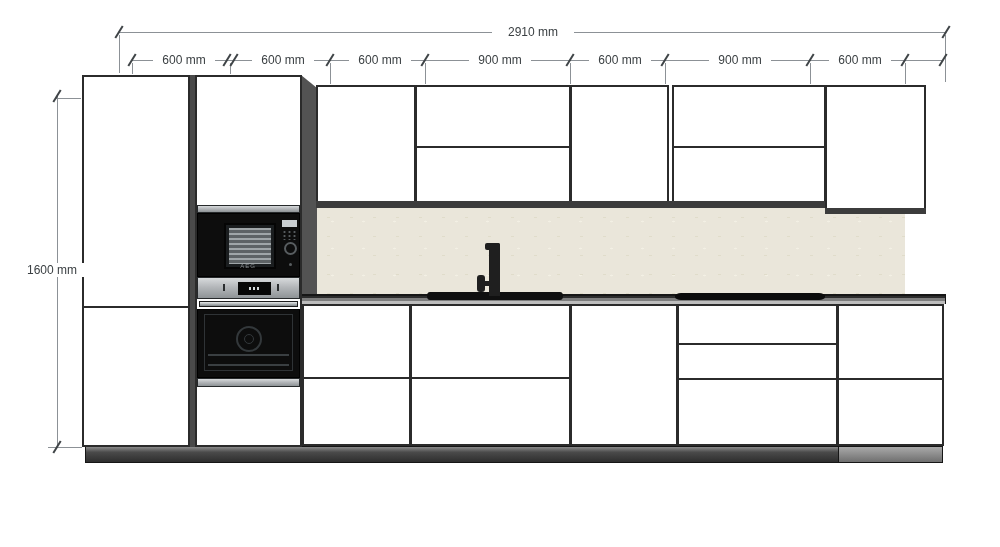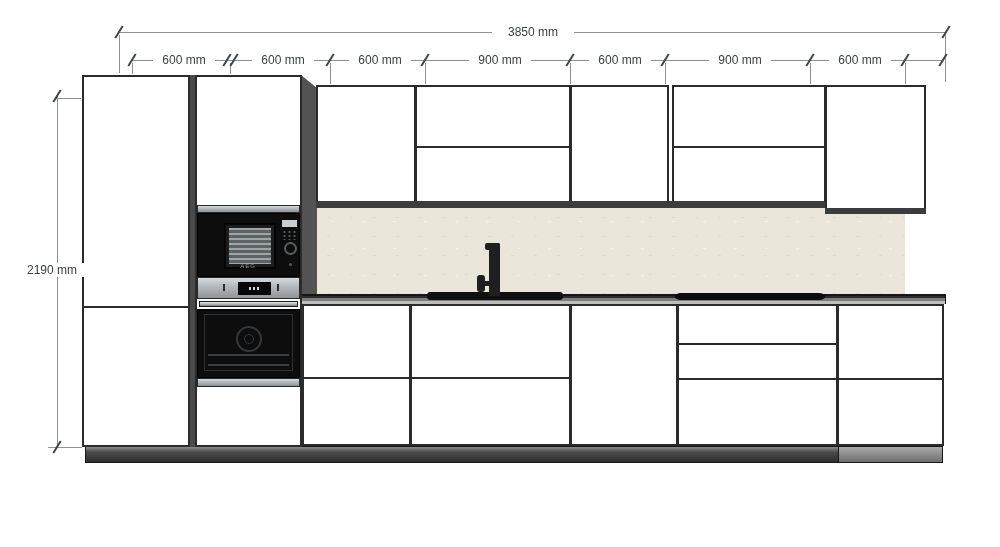--- a/index.html
+++ b/index.html
@@ -24,21 +24,21 @@
 </head>
 <body>
 
 <div class="canvas">
 
   <div class="hline" style="left:119px;top:32px;width:827px;"></div>
   <div class="tick" style="left:112px;top:31px;"></div>
   <div class="tick" style="left:939px;top:31px;"></div>
   <div class="vline" style="left:119px;top:35px;height:38px;"></div>
   <div class="vline" style="left:945px;top:35px;height:47px;"></div>
-  <div class="dimlabel" style="left:492px;top:25px;width:76px;">3850 mm</div>
+  <div class="dimlabel" style="left:492px;top:25px;width:76px;">2910 mm</div>
 
   <div class="hline" style="left:132px;top:60px;width:811px;"></div>
   <div class="tick" style="left:125px;top:59px;"></div>
   <div class="tick" style="left:220px;top:59px;"></div>
   <div class="tick" style="left:227px;top:59px;"></div>
   <div class="tick" style="left:323px;top:59px;"></div>
   <div class="tick" style="left:418px;top:59px;"></div>
   <div class="tick" style="left:563px;top:59px;"></div>
   <div class="tick" style="left:658px;top:59px;"></div>
   <div class="tick" style="left:803px;top:59px;"></div>
@@ -58,21 +58,21 @@
   <div class="dimlabel" style="left:469px;top:53px;width:56px;">900 mm</div>
   <div class="dimlabel" style="left:589px;top:53px;width:56px;">600 mm</div>
   <div class="dimlabel" style="left:709px;top:53px;width:56px;">900 mm</div>
   <div class="dimlabel" style="left:829px;top:53px;width:56px;">600 mm</div>
 
   <div class="vline" style="left:57px;top:96px;height:351px;"></div>
   <div class="tick" style="left:50px;top:95px;"></div>
   <div class="tick" style="left:50px;top:446px;"></div>
   <div class="hline" style="left:55px;top:98px;width:26px;"></div>
   <div class="hline" style="left:48px;top:447px;width:34px;"></div>
-  <div class="dimlabel" style="left:24px;top:263px;width:58px;text-align:left;">2190 mm</div>
+  <div class="dimlabel" style="left:24px;top:263px;width:58px;text-align:left;">1600 mm</div>
 
   <div class="abs" style="left:188px;top:75px;width:10px;height:372px;background:#4a4a4a;z-index:9;"></div>
 
   <div class="cab" style="left:82px;top:75px;width:108px;height:372px;">
     <div class="divider" style="top:229px;"></div>
   </div>
 
   <div class="cab" style="left:195px;top:75px;width:107px;height:372px;"></div>
 
   <div class="abs" style="left:301px;top:75px;width:16px;height:221px;background:var(--side-panel,#535353);z-index:9;

